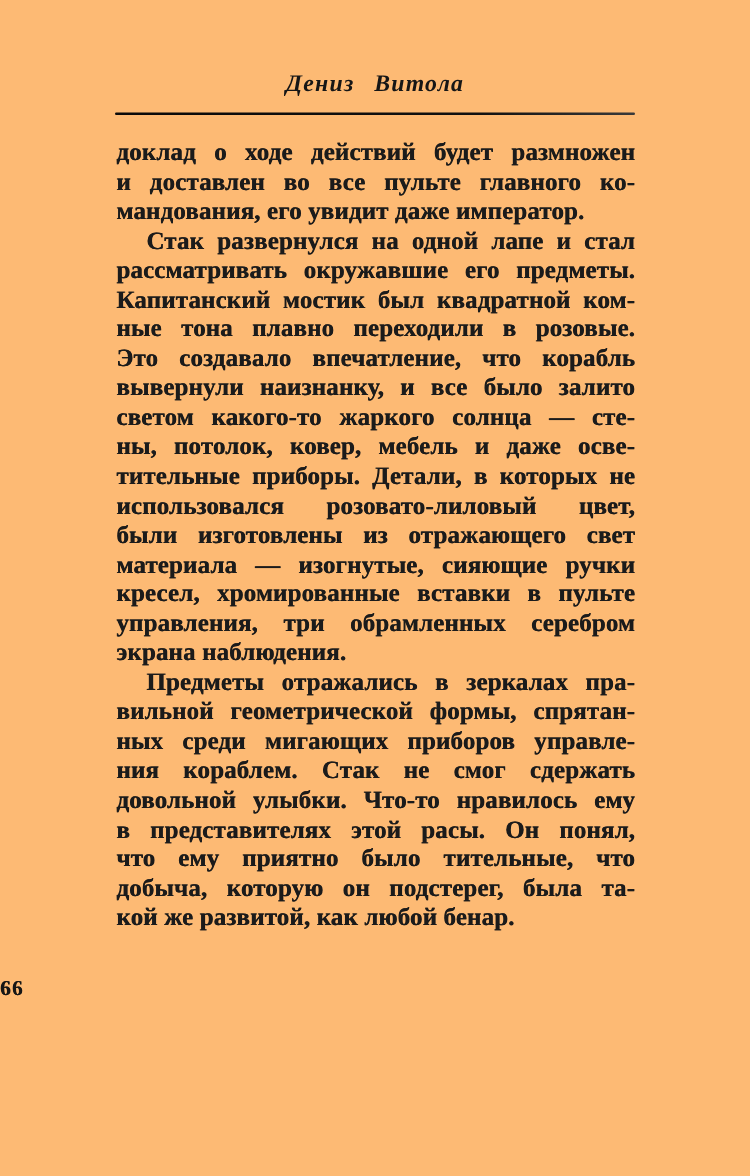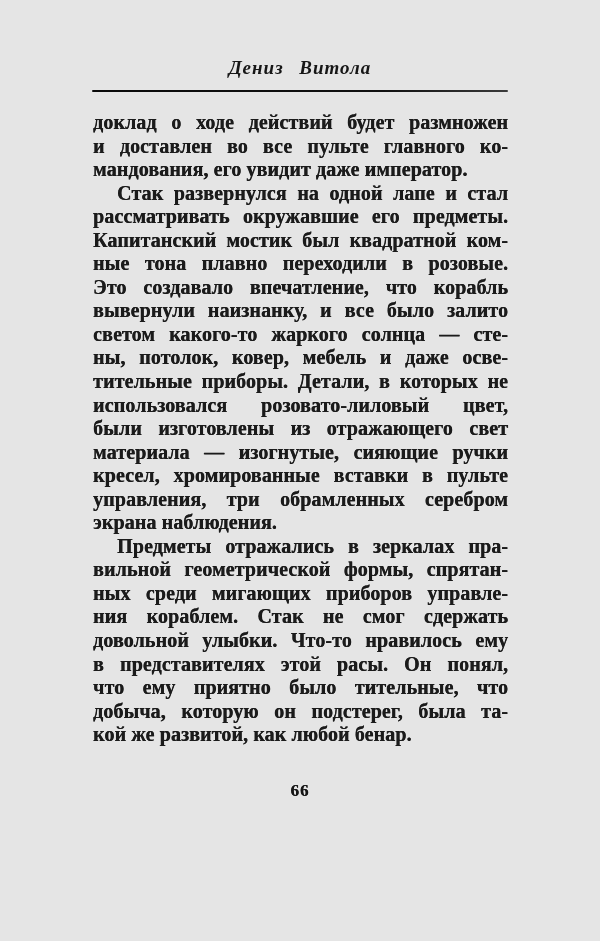--- a/index.html
+++ b/index.html
@@ -3,21 +3,21 @@
 <meta charset="utf-8">
 <style>
   html, body {
     margin: 0;
     padding: 0;
   }
   .page {
     position: relative;
     width: 600px;
     height: 941px;
-    background: #e5e5e5;
+    background: #fdba74;
     font-family: "Liberation Serif", "DejaVu Serif", serif;
     color: #1b1b1b;
     overflow: hidden;
   }
   .running-header {
     position: absolute;
     top: 57px;
     left: 0;
     width: 600px;
     text-align: center;
@@ -62,21 +62,20 @@
     text-align-last: left;
   }
   .text-line.indent {
     text-indent: 24px;
   }
   .page-number {
     position: absolute;
     top: 781px;
     left: 0;
     width: 600px;
-    text-align: center;
     font-size: 17px;
     font-weight: 700;
     letter-spacing: 1px;
     color: #161616;
     text-shadow: 0.35px 0 0 currentColor;
   }
 </style>
 </head>
 <body>
 

